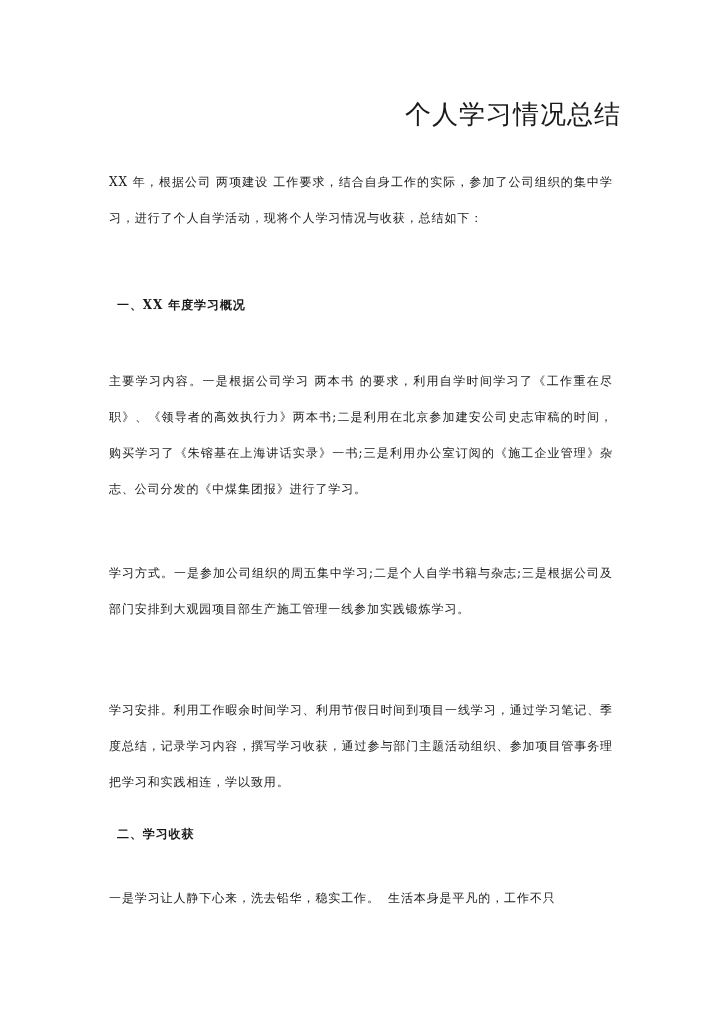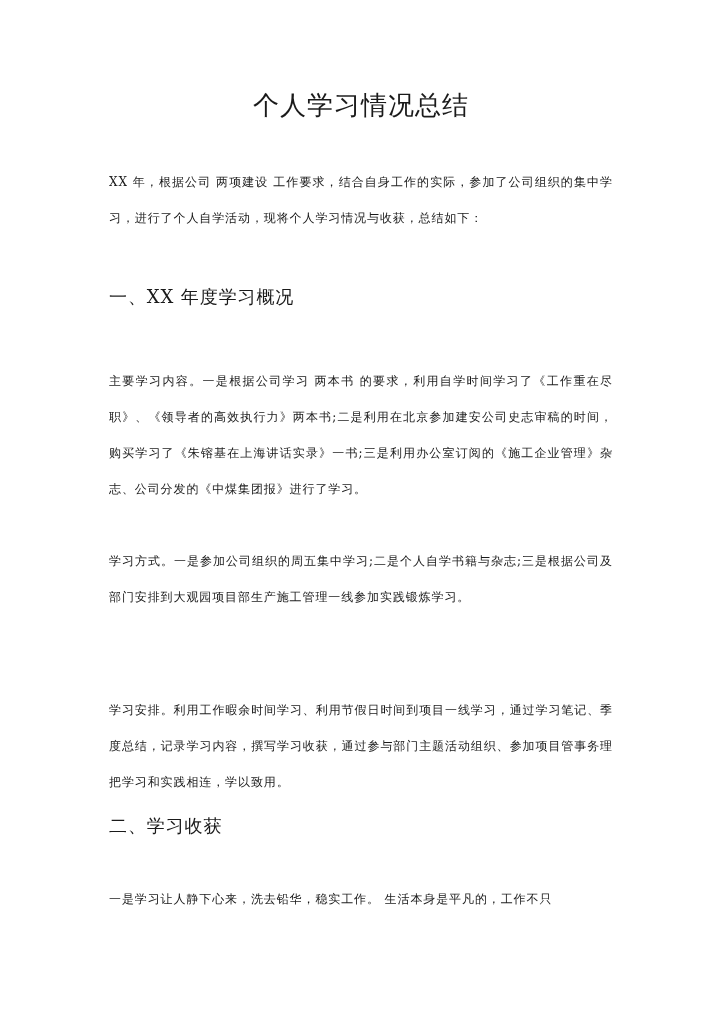--- a/index.html
+++ b/index.html
@@ -19,61 +19,61 @@
       position: absolute;
       left: 109px;
       top: 0;
       width: 504px;
     }
     .title {
       position: absolute;
       left: 0;
       top: 86px;
       width: 504px;
-      text-align: center;
+      text-align: right;
       font-size: 26px;
       line-height: 40px;
       font-weight: normal;
       letter-spacing: 1px;
-      margin: 0;
-      font-family: Liberation Serif, serif;
+      margin: 8px;
     }
     .para {
       position: absolute;
       left: 0;
       width: 504px;
       font-size: 12px;
       line-height: 36px;
       margin: 0;
       text-align: justify;
       text-align-last: left;
       letter-spacing: 0.9px;
     }
     .heading {
       position: absolute;
       left: 0;
       width: 504px;
-      font-size: 18px;
+      font-size: 12px;
       line-height: 36px;
-      margin: 0;
+      margin: 8px;
       letter-spacing: 0.9px;
+      font-weight: bold;
     }
   </style>
 </head>
 <body>
 
 <div class="page">
   <h1 class="title">个人学习情况总结</h1>
 
   <p class="para" style="top:164px;"> XX 年，根据公司 两项建设 工作要求，结合自身工作的实际，参加了公司组织的集中学习，进行了个人自学活动，现将个人学习情况与收获，总结如下：</p>
 
   <p class="heading" style="top:279px;"> 一、XX 年度学习概况</p>
 
   <p class="para" style="top:363px;"> 主要学习内容。一是根据公司学习 两本书 的要求，利用自学时间学习了《工作重在尽职》、《领导者的高效执行力》两本书;二是利用在北京参加建安公司史志审稿的时间，购买学习了《朱镕基在上海讲话实录》一书;三是利用办公室订阅的《施工企业管理》杂志、公司分发的《中煤集团报》进行了学习。</p>
 
-  <p class="para" style="top:543px;"> 学习方式。一是参加公司组织的周五集中学习;二是个人自学书籍与杂志;三是根据公司及部门安排到大观园项目部生产施工管理一线参加实践锻炼学习。</p>
+  <p class="para" style="top:555px;"> 学习方式。一是参加公司组织的周五集中学习;二是个人自学书籍与杂志;三是根据公司及部门安排到大观园项目部生产施工管理一线参加实践锻炼学习。</p>
 
   <p class="para" style="top:692px;"> 学习安排。利用工作暇余时间学习、利用节假日时间到项目一线学习，通过学习笔记、季度总结，记录学习内容，撰写学习收获，通过参与部门主题活动组织、参加项目管事务理把学习和实践相连，学以致用。</p>
 
   <p class="heading" style="top:808px;"> 二、学习收获</p>
 
-  <p class="para" style="top:881px;"> 一是学习让人静下心来，洗去铅华，稳实工作。 生活本身是平凡的，工作不只</p>
+  <p class="para" style="top:881px;font-family:Liberation Mono, monospace;"> 一是学习让人静下心来，洗去铅华，稳实工作。 生活本身是平凡的，工作不只</p>
 </div>
 
 </body></html>

